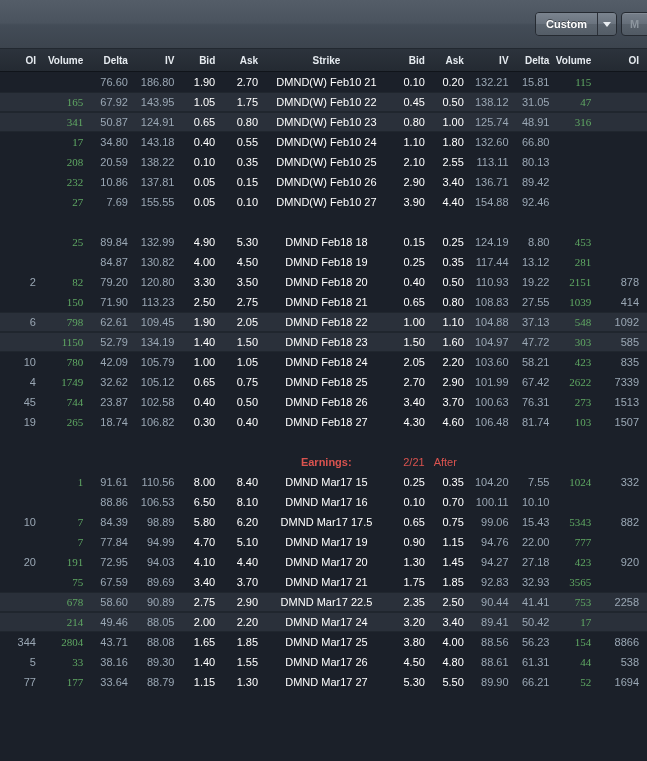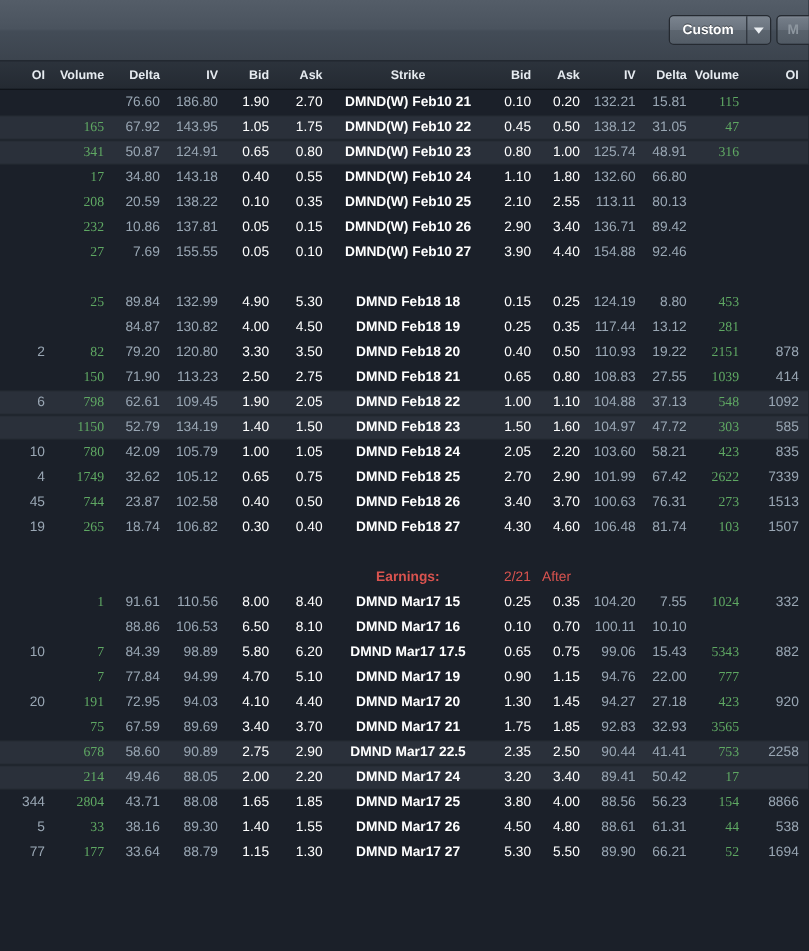--- a/index.html
+++ b/index.html
@@ -89,21 +89,21 @@
   .c-bid-r     {width:40px; text-align:right;padding-right:3px;}
   .c-ask-r     {width:42px; text-align:right;padding-right:4px;}
   .c-iv-r      {width:46px; text-align:right;padding-right:3px;}
   .c-delta-r   {width:43px; text-align:right;padding-right:3px;}
   .c-vol-r     {width:50px; text-align:right;padding-right:9px;}
   .c-oi-r      {width:49px; text-align:right;padding-right:8px;}
 
   .v-white {color:#ffffff;}
   .v-grey  {color:#9aa7b4;}
   .v-green {color:#5fa863;font-family:Liberation Serif, serif;}
-  .v-strike{color:#ffffff;font-weight:bold;}
+  .v-strike{color:#ffffff;font-weight:normal;}
   .v-earn  {color:#d9534f;}
 
   .earn-lbl{font-weight:bold;}
 </style>
 </head>
 <body>
 
 <div id="app">
 
   <div class="topbar">

